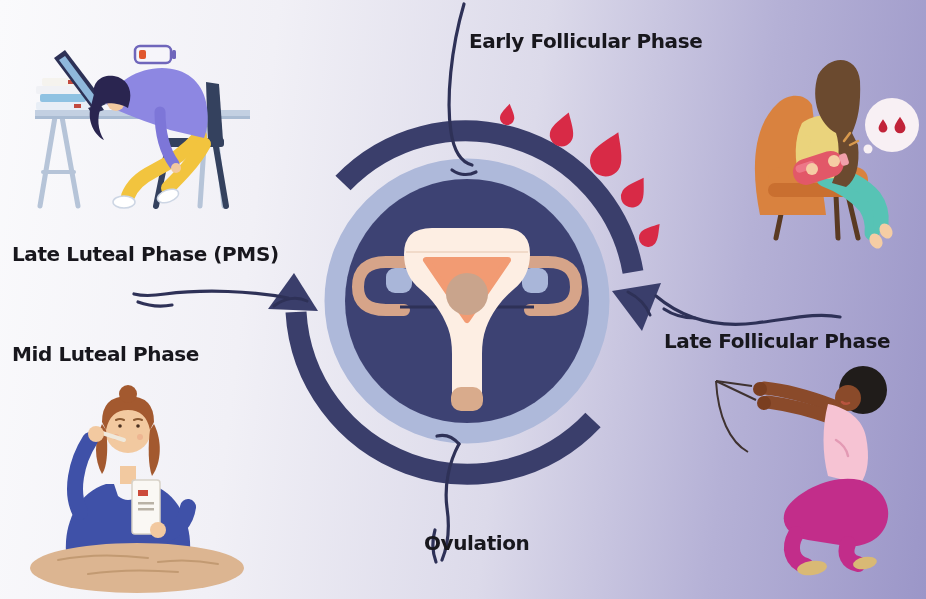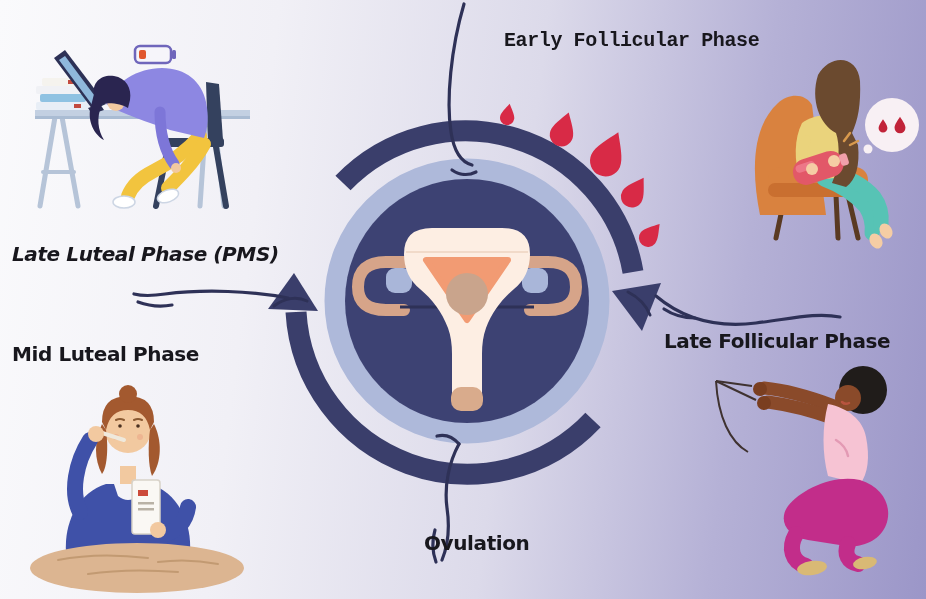--- a/index.html
+++ b/index.html
@@ -218,21 +218,21 @@
       <path d="M 162 118 C 185 125 195 145 188 163 C 182 178 165 186 148 184 L 110 178 C 88 174 80 158 90 144 C 102 128 135 112 162 118 Z" fill="#c22d8a"></path>
       <g stroke="#c22d8a" stroke-width="16" stroke-linecap="round" fill="none">
         <path d="M 98 172 C 90 186 94 200 108 204"></path>
         <path d="M 150 182 C 146 192 150 200 160 202"></path>
       </g>
       <ellipse cx="114" cy="206" rx="15" ry="7" fill="#d9b975" transform="rotate(-8 114 206)"></ellipse>
       <ellipse cx="167" cy="201" rx="12" ry="6" fill="#d9b975" transform="rotate(-10 167 201)"></ellipse>
     </g>
   </svg>
 
-  <div class="phase-label" style="left:504px;top:26px;font-family:Liberation Mono, monospace;">
+  <div class="phase-label" style="left:469px;top:26px;">
     <div>Early Follicular Phase</div>
   </div>
-  <div class="phase-label" style="left:12px;top:239px;font-style:italic;">Late Luteal Phase (PMS)</div>
+  <div class="phase-label" style="left:12px;top:239px;">Late Luteal Phase (PMS)</div>
   <div class="phase-label" style="left:12px;top:339px;">Mid Luteal Phase</div>
   <div class="phase-label" style="left:424px;top:528px;">Ovulation</div>
   <div class="phase-label" style="left:664px;top:326px;">Late Follicular Phase</div>
 
 </div>
 
 </body></html>

